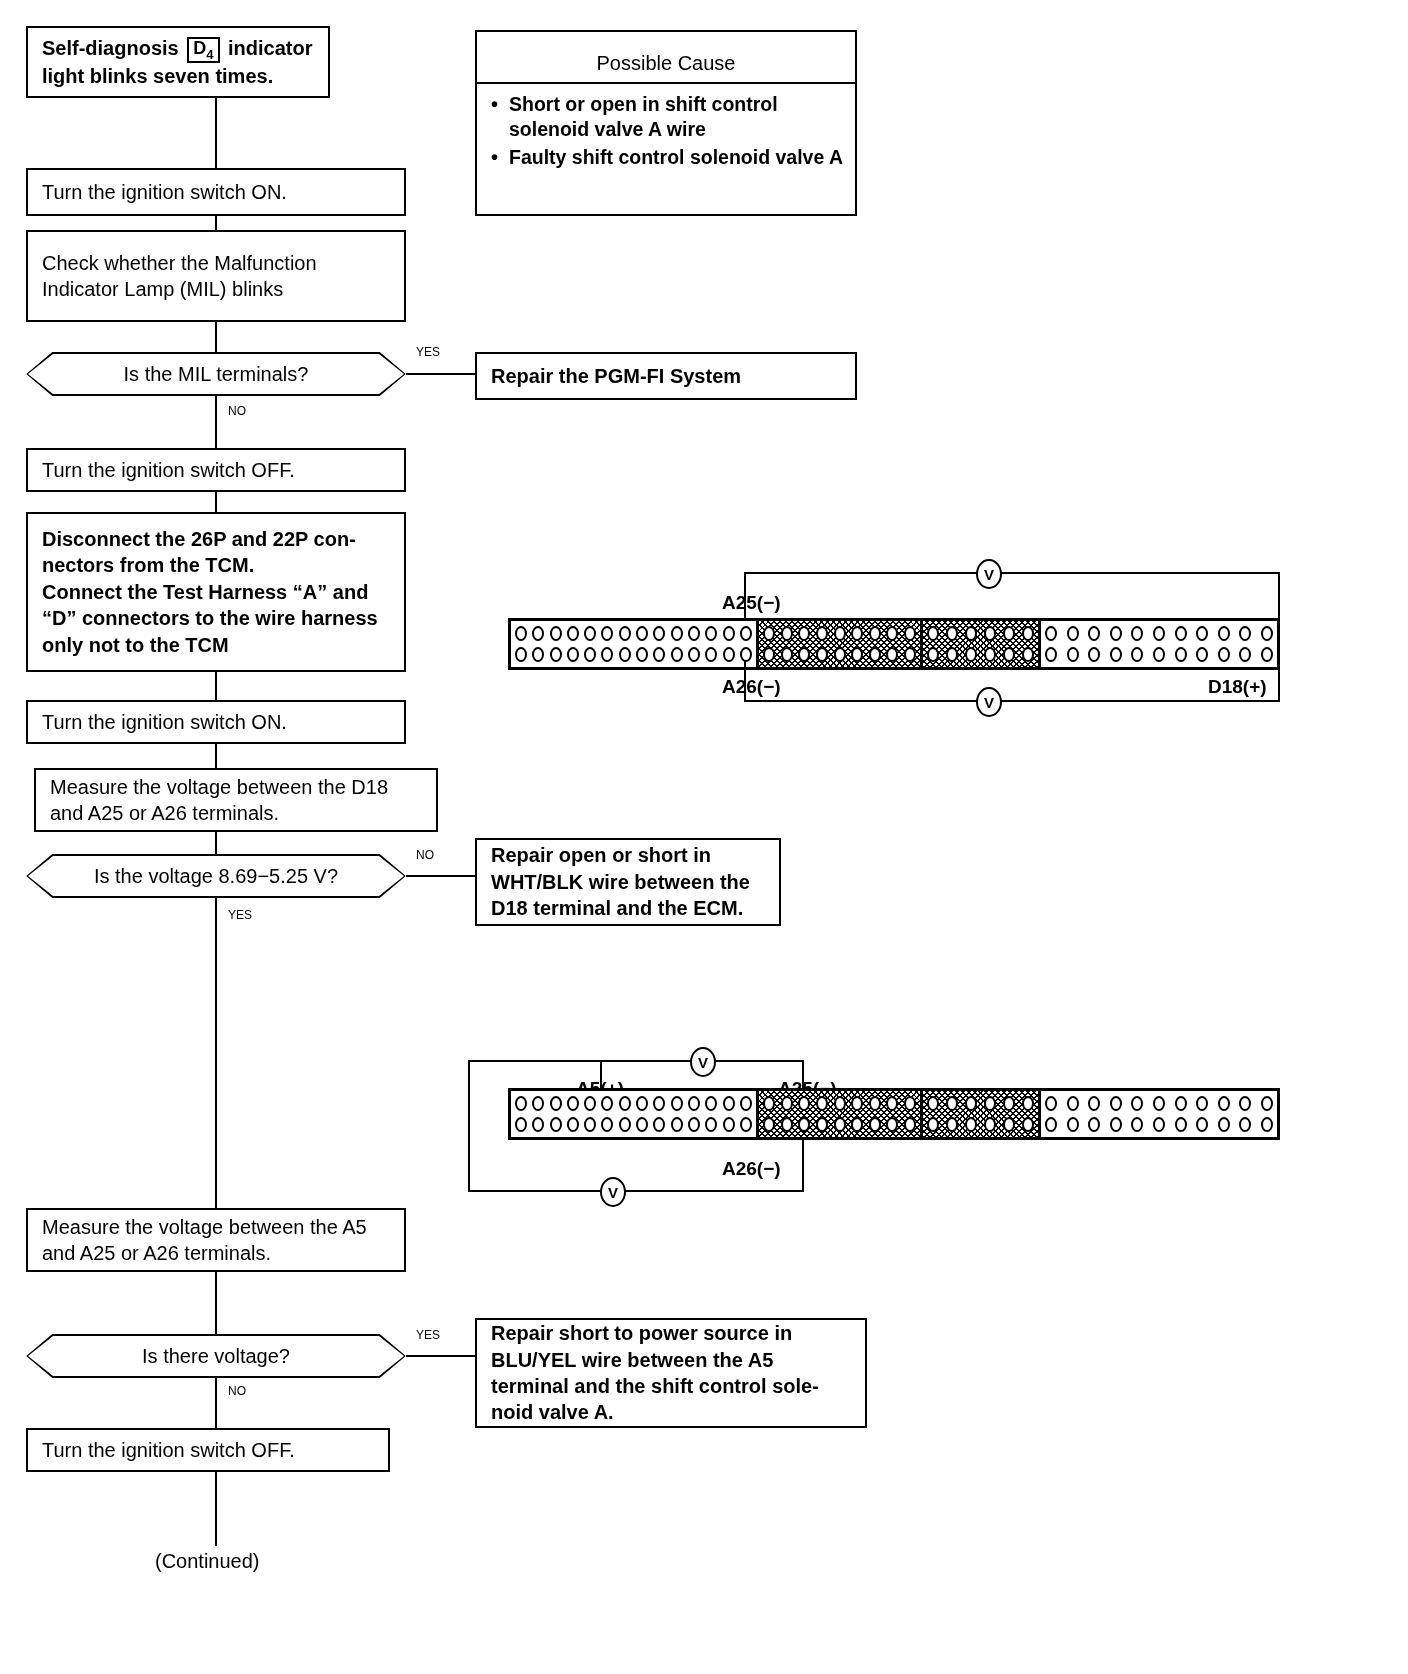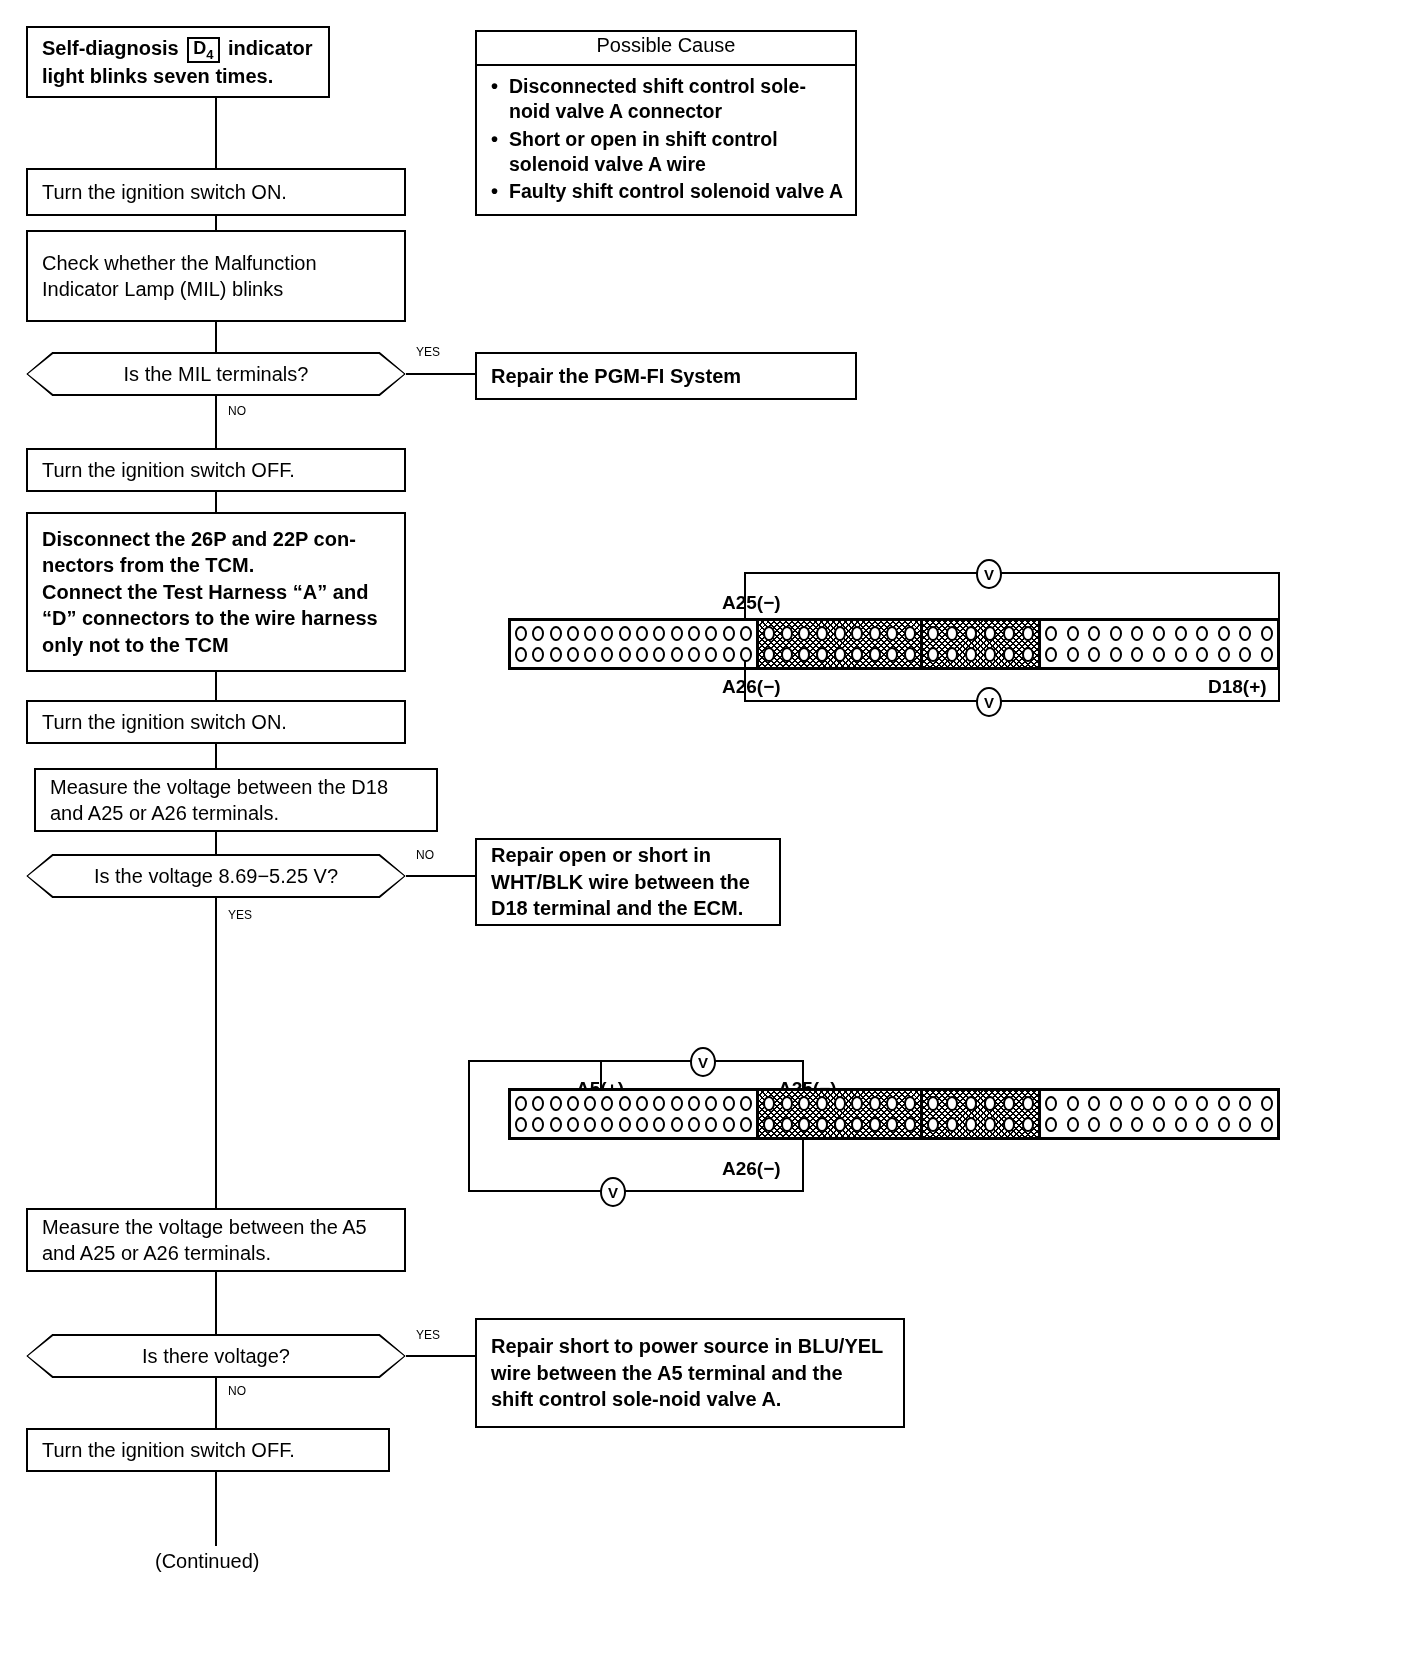--- a/index.html
+++ b/index.html
@@ -40,21 +40,21 @@
   .hex .hexlabel{position:relative;z-index:3;}
 
   
   .vline{position:absolute;width:2px;background:#000;}
   .hline{position:absolute;height:2px;background:#000;}
 
   .edgelabel{position:absolute;font-size:12px;}
 
   
   .pcbox{position:absolute;border:2px solid #000;background:#fff;box-sizing:border-box;}
-  .pchead{text-align:center;font-size:20px;padding:2px 0 7px;border-bottom:2px solid #000;}
+  .pchead{text-align:center;font-size:20px;padding:20px 0 7px;border-bottom:2px solid #000;}
   .pclist{padding:8px 10px 8px 12px;margin:0;list-style:none;}
   .pclist li{
     font-size:19.5px;font-weight:bold;line-height:1.30;
     padding-left:20px;position:relative;margin-bottom:2px;
   }
   .pclist li:before{
     content:"\2022";position:absolute;left:2px;top:-1px;font-size:20px;
   }
 
   
@@ -96,21 +96,20 @@
   <div class="txt" style="font-weight:bold;">
     <span>Self-diagnosis</span>
     <span class="d4box"><span>D</span><sub>4</sub></span>
     <span>indicator light blinks seven times.</span>
   </div>
 </div>
 
 <div class="pcbox" style="left:475px;top:30px;width:382px;height:186px;">
   <div class="pchead">Possible Cause</div>
   <ul class="pclist">
-    <li>Disconnected shift control sole-noid valve A connector</li>
     <li>Short or open in shift control solenoid valve A wire</li>
     <li>Faulty shift control solenoid valve A</li>
   </ul>
 </div>
 
 <div class="vline" style="left:215px;top:98px;height:70px;"></div>
 
 <div class="box" style="left:26px;top:168px;width:380px;height:48px;">
   <div class="txt">Turn the ignition switch ON.</div>
 </div>
@@ -435,21 +434,21 @@
 
 <div class="hex" style="left:26px;top:1334px;width:380px;height:44px;">
   <div class="inner"></div>
   <div class="inner2"></div>
   <span class="hexlabel">Is there voltage?</span>
 </div>
 
 <div class="hline" style="left:406px;top:1355px;width:70px;"></div>
 <div class="edgelabel" style="left:416px;top:1328px;">YES</div>
 
-<div class="box bold" style="left:475px;top:1318px;width:430px;height:110px;">
+<div class="box bold" style="left:475px;top:1318px;width:392px;height:110px;">
   <div class="txt">Repair short to power source in BLU/YEL wire between the A5 terminal and the shift control sole-noid valve A.</div>
 </div>
 
 <div class="vline" style="left:215px;top:1378px;height:50px;"></div>
 <div class="edgelabel" style="left:228px;top:1384px;">NO</div>
 
 <div class="box" style="left:26px;top:1428px;width:364px;height:44px;">
   <div class="txt">Turn the ignition switch OFF.</div>
 </div>
 

